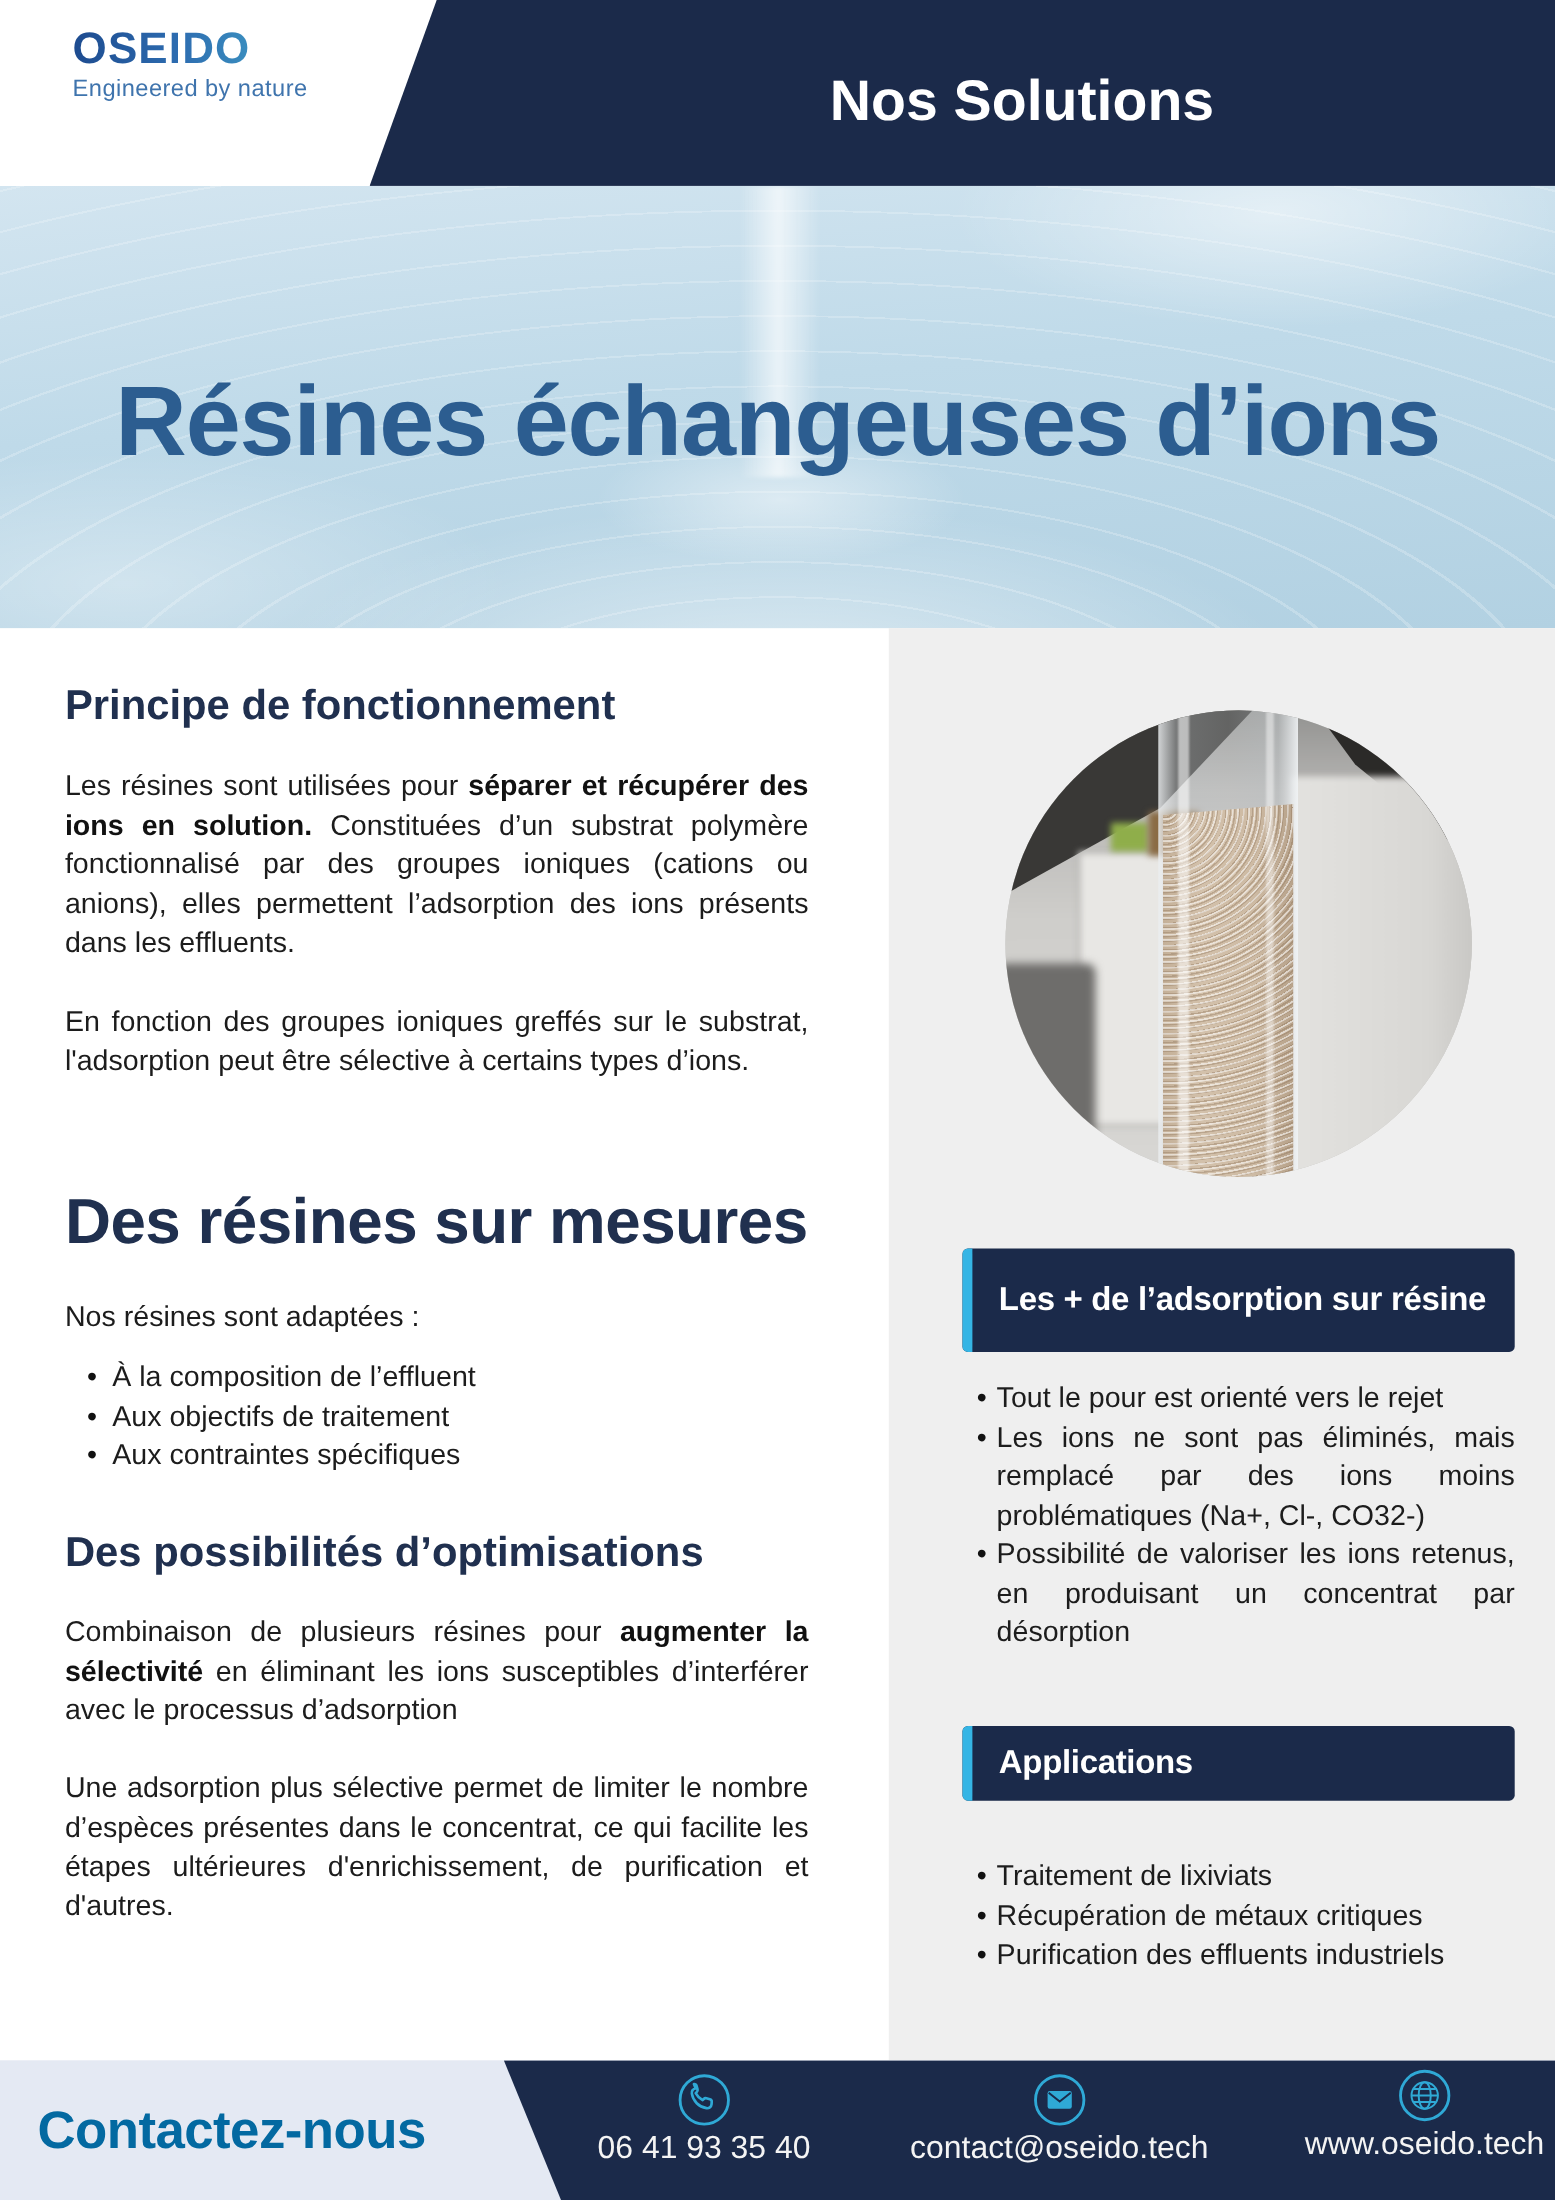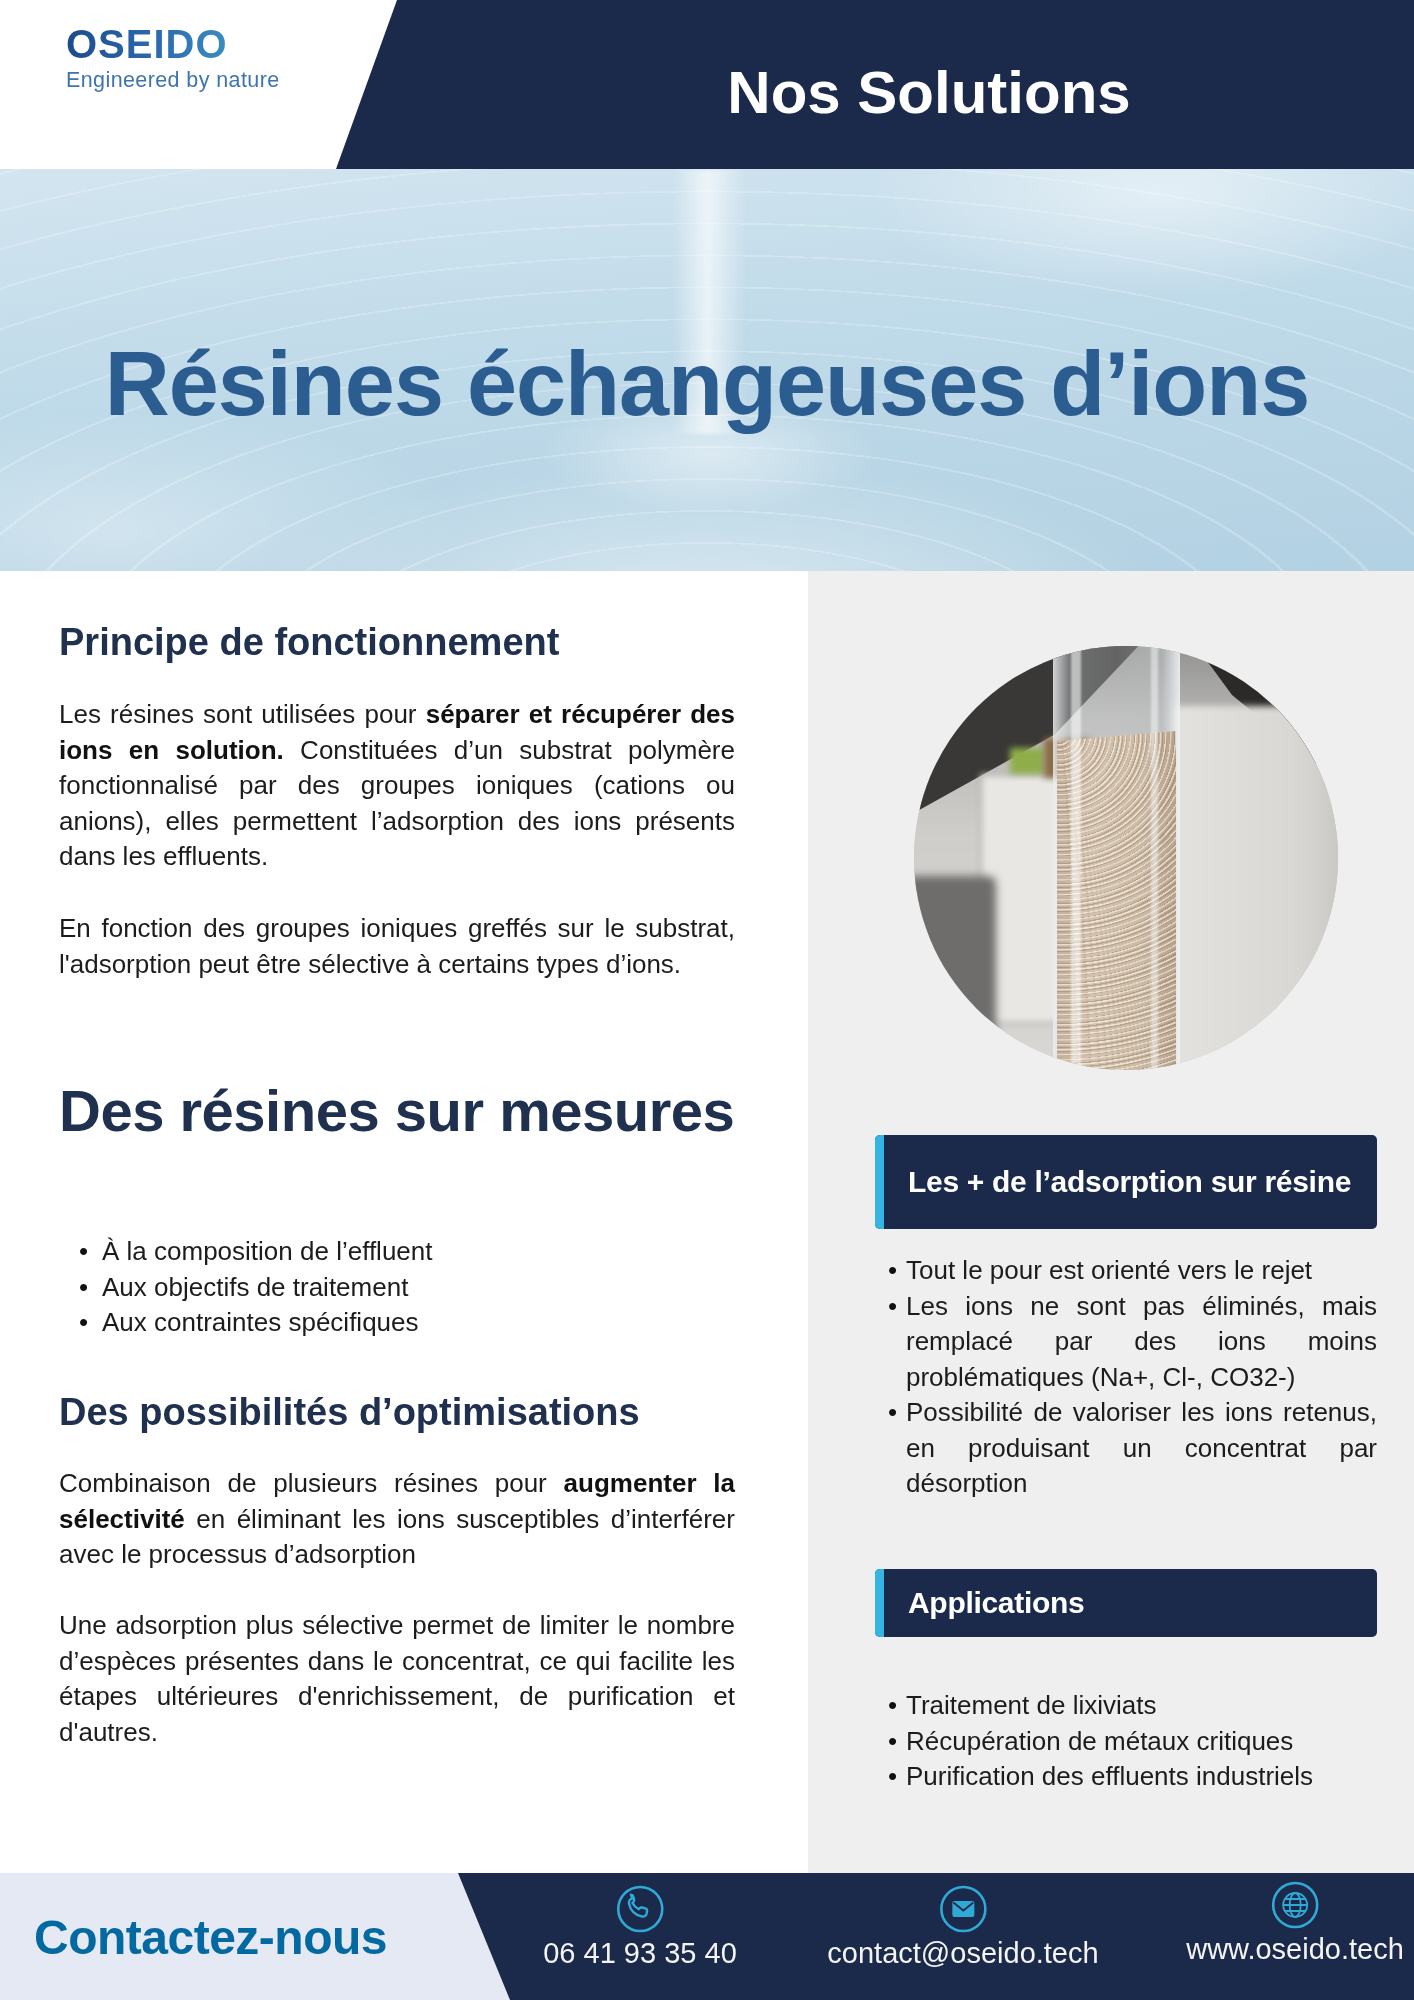--- a/index.html
+++ b/index.html
@@ -13,21 +13,21 @@
   
   .header { position:absolute; top:0; left:0; width:1414px; height:169px; background:#ffffff; z-index:3; }
   .header-band { position:absolute; inset:0; background:#1b2a4a;
     clip-path:polygon(397px 0, 1414px 0, 1414px 169px, 336px 169px); }
   .logo { position:absolute; left:66px; top:24px; z-index:2; }
   .logo-title { font-size:40px; font-weight:bold; letter-spacing:1px; line-height:1;
     background:linear-gradient(90deg,#1d4b8f 0%,#2d6cb0 45%,#44a8cb 100%);
     -webkit-background-clip:text; background-clip:text; color:transparent; }
   .logo-tagline { font-size:21.5px; color:#3f74ad; margin-top:4px; letter-spacing:0.4px; }
   .band-title { position:absolute; left:929px; top:92px; transform:translate(-50%,-50%);
-    color:#ffffff; font-weight:bold; font-size:60px; white-space:nowrap; z-index:4; }
+    color:#ffffff; font-weight:bold; font-size:52px; white-space:nowrap; z-index:4; }
   
   .hero { position:absolute; top:169px; left:0; width:1414px; height:402px;
     background:linear-gradient(175deg,#d3e5f0 0%,#bfdae9 45%,#b2d1e2 100%); overflow:hidden; }
   .hero:before { content:""; position:absolute; inset:0;
     background:
       radial-gradient(ellipse 760px 260px at 50% 112%, rgba(255,255,255,0.55), rgba(255,255,255,0) 62%),
       repeating-radial-gradient(ellipse 1050px 430px at 50% 125%, rgba(255,255,255,0.22) 0 4px, rgba(255,255,255,0) 4px 78px),
       radial-gradient(ellipse 420px 150px at 82% 6%, rgba(255,255,255,0.5), rgba(255,255,255,0) 70%),
       radial-gradient(ellipse 500px 170px at 8% 90%, rgba(255,255,255,0.35), rgba(255,255,255,0) 70%);
   }
@@ -116,20 +116,21 @@
   <div class="right-panel"></div>
 
   <div class="h2" style="top:620px;">Principe de fonctionnement</div>
 
   <p class="body-text" style="top:697px;"><span>Les résines sont utilisées pour </span><b>séparer et récupérer des ions en solution.</b><span> Constituées d’un substrat polymère fonctionnalisé par des groupes ioniques (cations ou anions), elles permettent l’adsorption des ions présents dans les effluents.</span></p>
 
   <p class="body-text" style="top:911px;">En fonction des groupes ioniques greffés sur le substrat, l'adsorption peut être sélective à certains types d’ions.</p>
 
   <div class="h1" style="top:1079px;">Des résines sur mesures</div>
 
+  <div class="intro" style="top:1179px;">Nos résines sont adaptées :</div>
 
   <ul class="llist" style="top:1234px;">
       <li>À la composition de l’effluent</li>
       <li>Aux objectifs de traitement</li>
       <li>Aux contraintes spécifiques</li>
     </ul>
 
   <div class="h2" style="top:1390px;">Des possibilités d’optimisations</div>
 
   <p class="body-text" style="top:1466px;"><span>Combinaison de plusieurs résines pour </span><b>augmenter la sélectivité</b><span> en éliminant les ions susceptibles d’interférer avec le processus d’adsorption</span></p>

